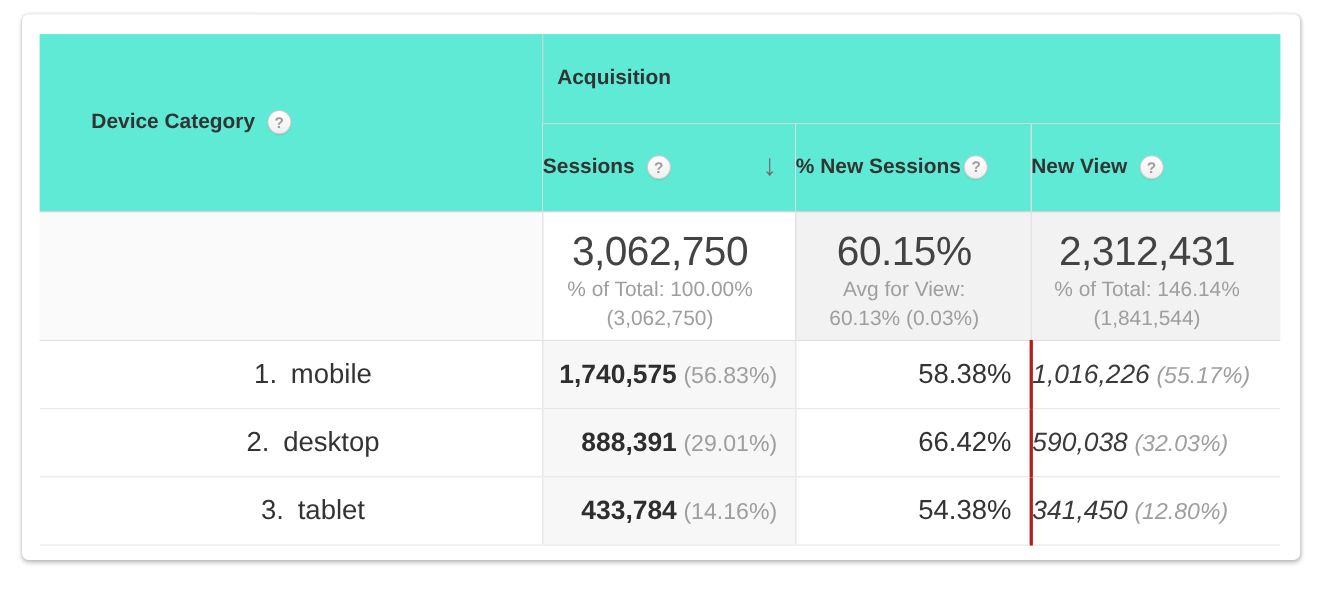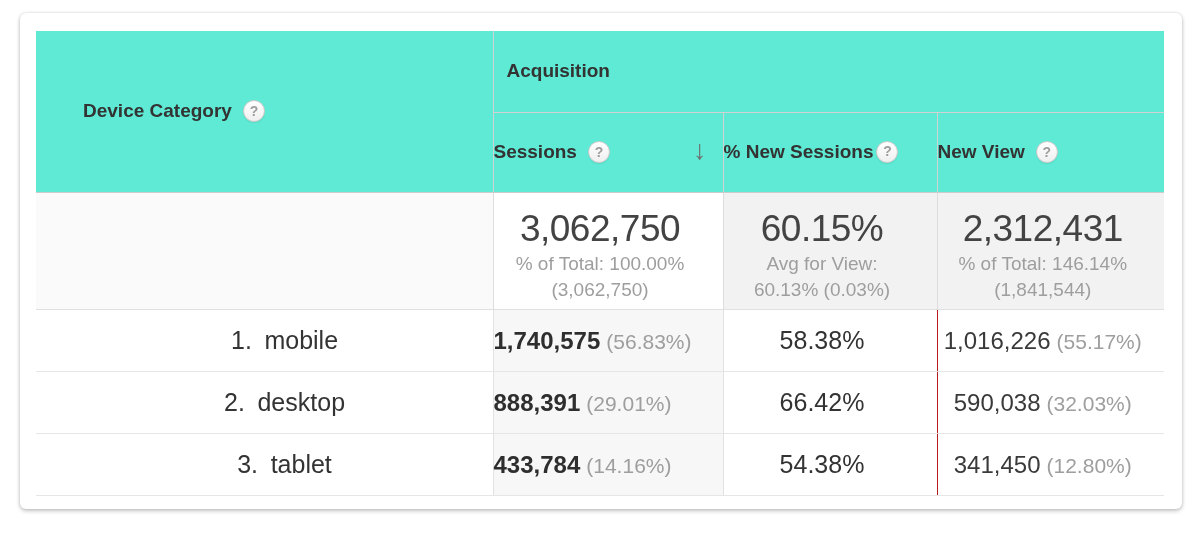--- a/index.html
+++ b/index.html
@@ -88,31 +88,31 @@
 
   
   tr.data-row td {
     height: 62px; vertical-align: middle;
     border-bottom: 1px solid #e6e6e6; font-size: 25px;
   }
   td.cell-name { text-align: center; padding-left: 28px; color: #333; }
   .idx { display: inline-block; width: 46px; color: #333; }
   td.cell-sessions {
     background: #f7f7f7; border-left: 1px solid #e2e2e2;
-    padding-right: 16px;
+    text-align: right; padding-right: 16px;
   }
   .val-bold { font-weight: bold; color: #2e2e2e; font-size: 24px; }
   .val { color: #3a3a3a; font-size: 24px; }
   .pct { color: #9e9e9e; font-size: 21px; margin-left: 6px; }
   td.cell-newsess {
-    border-left: 1px solid #e2e2e2; text-align: center;
+    border-left: 1px solid #e2e2e2; text-align: right;
     padding-right: 16px; color: #333; font-size: 24px;
   }
   td.cell-newusers {
-    border-left: 1px solid #b91c1c; text-align: center; padding-right: 16px;
+    border-left: 3px solid #b91c1c; text-align: left; padding-right: 16px; font-style: italic;
   }
 </style>
 </head>
 <body>
 
 <div class="stage">
   <div class="page">
     <table class="ga-table">
       <colgroup>
         <col class="c-device">

